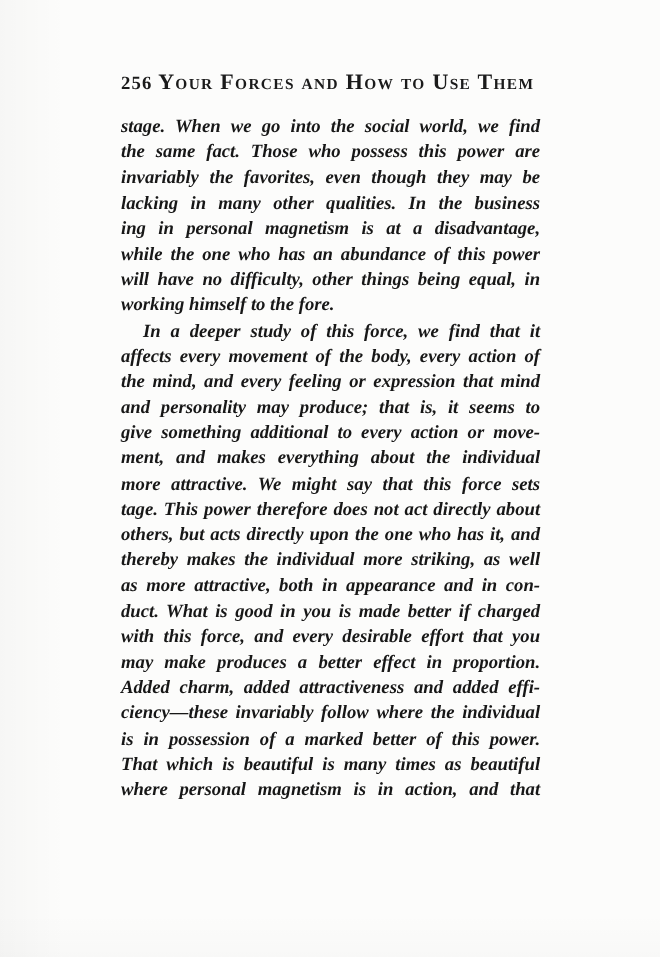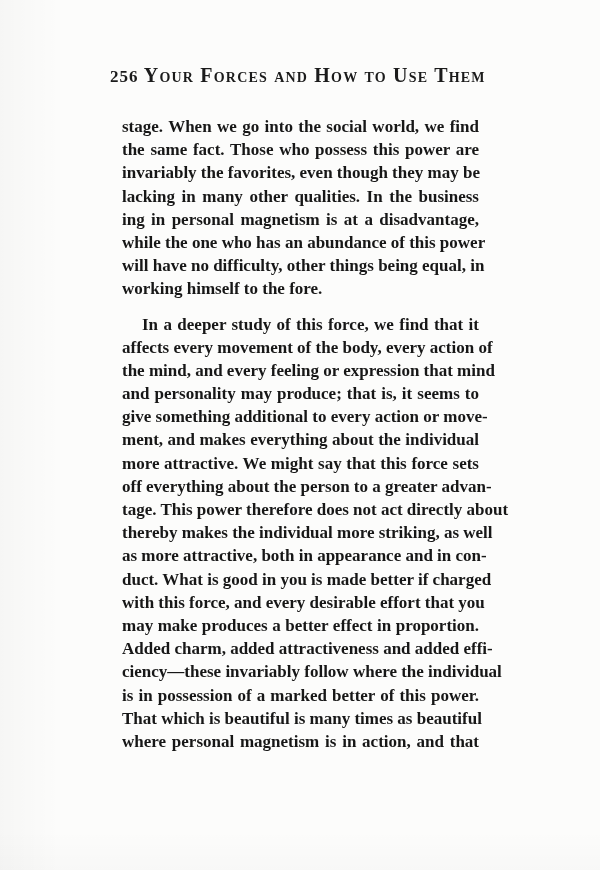--- a/index.html
+++ b/index.html
@@ -47,22 +47,23 @@
     white-space: nowrap;
   }
   .page-body {
     position: absolute;
     top: 103px;
     left: 110px;
     width: 381px;
     color: #171717;
   }
   .paragraph {
-    margin: 12px;
+    margin: 0;
     padding: 0;
+    font-style: italic;
   }
   .line {
     font-size: 17px;
     font-weight: bold;
     line-height: 23.2px;
     height: 23.2px;
     white-space: nowrap;      
     text-align: justify;
     text-align-last: justify; 
     overflow: visible;
@@ -97,22 +98,22 @@
         <div class="line no-just">working himself to the fore.</div>
       </div>
       <div class="paragraph">
         <div class="line indent">In a deeper study of this force, we find that it</div>
         <div class="line">affects every movement of the body, every action of</div>
         <div class="line">the mind, and every feeling or expression that mind</div>
         <div class="line">and personality may produce; that is, it seems to</div>
         <div class="line">give something additional to every action or move-</div>
         <div class="line">ment, and makes everything about the individual</div>
         <div class="line">more attractive.  We might say that this force sets</div>
-        <div class="line">off everything about the person to a greater advan-</div>
         <div class="line">tage.  This power therefore does not act directly about</div>
+        <div class="line">others, but acts directly upon the one who has it, and</div>
         <div class="line">thereby makes the individual more striking, as well</div>
         <div class="line">as more attractive, both in appearance and in con-</div>
         <div class="line">duct.  What is good in you is made better if charged</div>
         <div class="line">with this force, and every desirable effort that you</div>
         <div class="line">may make produces a better effect in proportion.</div>
         <div class="line">Added charm, added attractiveness and added effi-</div>
         <div class="line">ciency—these invariably follow where the individual</div>
         <div class="line">is in possession of a marked better of this power.</div>
         <div class="line">That which is beautiful is many times as beautiful</div>
         <div class="line">where personal magnetism is in action, and that</div>

